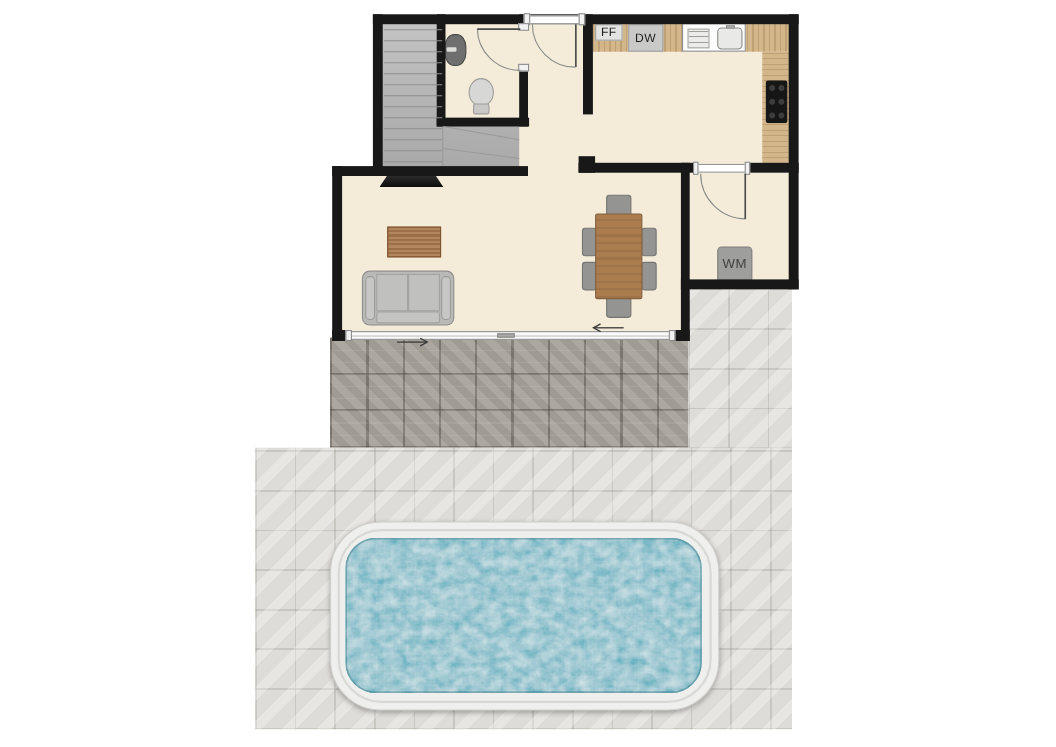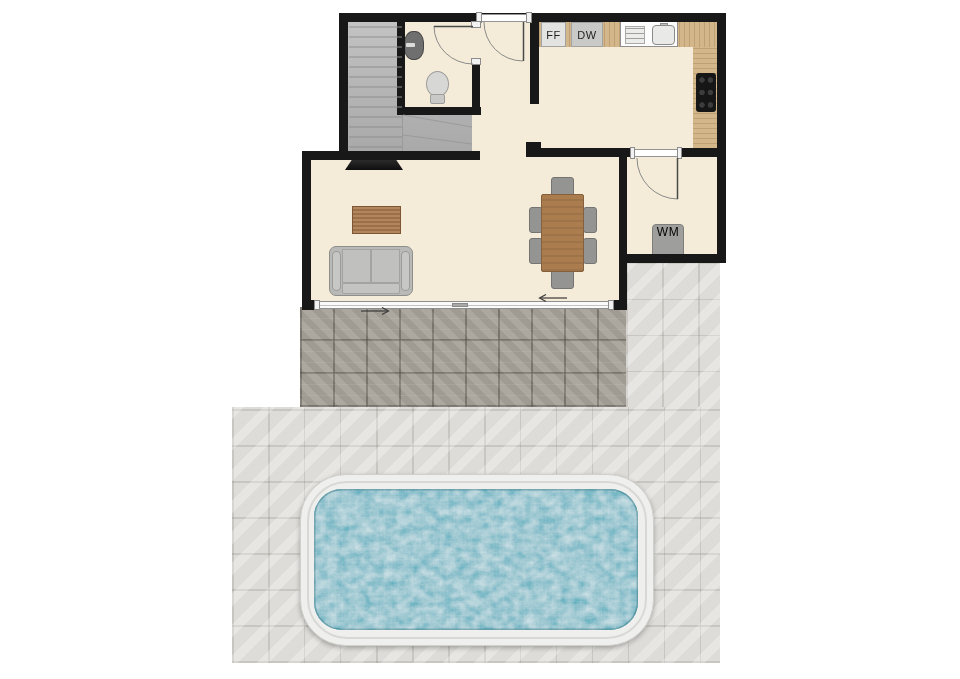--- a/index.html
+++ b/index.html
@@ -97,22 +97,22 @@
     background-image:repeating-linear-gradient(0deg, rgba(255,255,255,0.10) 0 2px, rgba(0,0,0,0.08) 2px 4px);
   }
   .chair{background:#949492;border:1px solid #747472;border-radius:3px;box-sizing:border-box;}
   .sofa{background:#b9b9b7;border:1px solid #8e8e8c;border-radius:7px;box-sizing:border-box;}
   .sofa-arm{background:#c7c7c5;border:1px solid #9b9b99;border-radius:4px;box-sizing:border-box;}
   .sofa-seat{background:#c0c0be;border:1px solid #a3a3a1;box-sizing:border-box;}
   .sofa-back{background:#c4c4c2;border:1px solid #a3a3a1;border-radius:2px;box-sizing:border-box;}
   .wm{
     background:var(--c-appliance,#9e9e9c);border:1px solid #7e7e7c;box-sizing:border-box;
     border-radius:4px 4px 2px 2px;
-    display:flex;justify-content:center;
-    font-size:12px;color:#000000;letter-spacing:0.5px;
+    display:flex;align-items:center;justify-content:center;
+    font-size:12px;color:#404040;letter-spacing:0.5px;
   }
   .bath-sink{
     background:#6f6f6f;border:1px solid #474747;box-sizing:border-box;
     border-radius:45% 45% 45% 45% / 40% 40% 40% 40%;
   }
   .toilet-bowl{background:#d7d7d5;border:1px solid #9d9d9b;border-radius:50%;box-sizing:border-box;}
   .toilet-tank{background:#c9c9c7;border:1px solid #9d9d9b;border-radius:2px;box-sizing:border-box;}
 
   svg.overlay{position:absolute;left:0;top:0;pointer-events:none;}
 </style>
@@ -149,21 +149,21 @@
   <div class="abs stairs" style="left:348px;top:21px;width:125px;height:131px;"></div>
   <div class="abs floor" style="left:403px;top:21px;width:69px;height:86px;"></div>
   <div class="abs floor" style="left:472px;top:21px;width:59px;height:139px;"></div>
   <div class="abs floor" style="left:531px;top:21px;width:187px;height:131px;"></div>
   <div class="abs floor" style="left:310px;top:152px;width:310px;height:150px;"></div>
   <div class="abs floor" style="left:627px;top:157px;width:91px;height:99px;"></div>
 
   <div class="abs wood" style="left:539px;top:21px;width:179px;height:26px;"></div>
   <div class="abs wood-side" style="left:693px;top:47px;width:25px;height:102px;"></div>
 
-  <div class="abs appliance" style="left:541px;top:22px;width:25px;height:25px;background:#e3e3e1;">
+  <div class="abs appliance" style="left:541px;top:22px;width:25px;height:15px;background:#e3e3e1;">
     <span>FF</span>
   </div>
   <div class="abs appliance" style="left:571px;top:22px;width:32px;height:25px;background:#c9c9c7;">
     <span>DW</span>
   </div>
 
   <div class="abs sink-unit" style="left:620px;top:21px;width:58px;height:26px;">
     <div class="abs sink-drawers" style="left:4px;top:4px;width:20px;height:18px;"></div>
     <div class="abs sink-basin" style="left:31px;top:3px;width:23px;height:20px;"></div>
     <div class="abs faucet" style="left:39px;top:1px;width:8px;height:3px;"></div>

